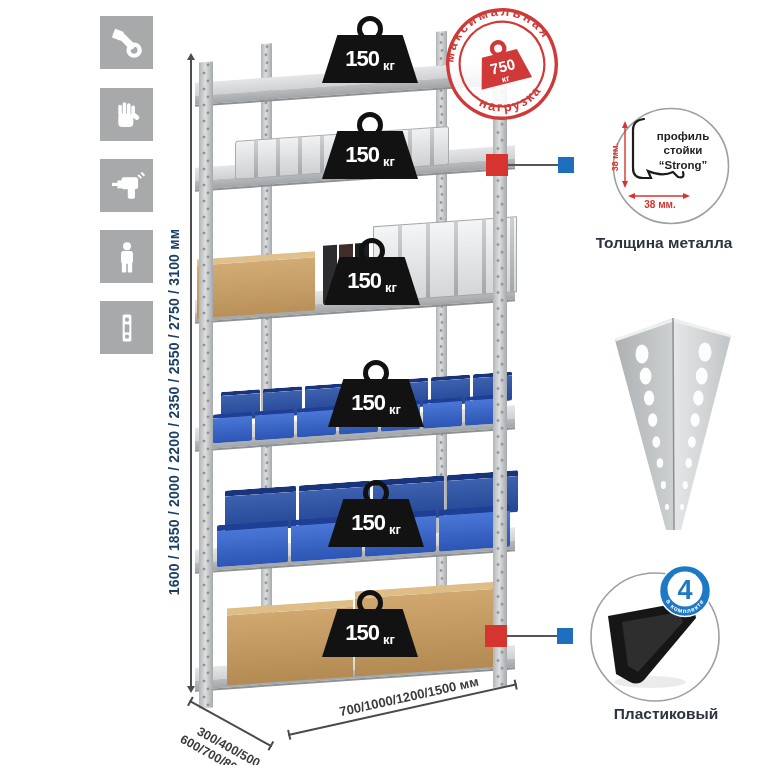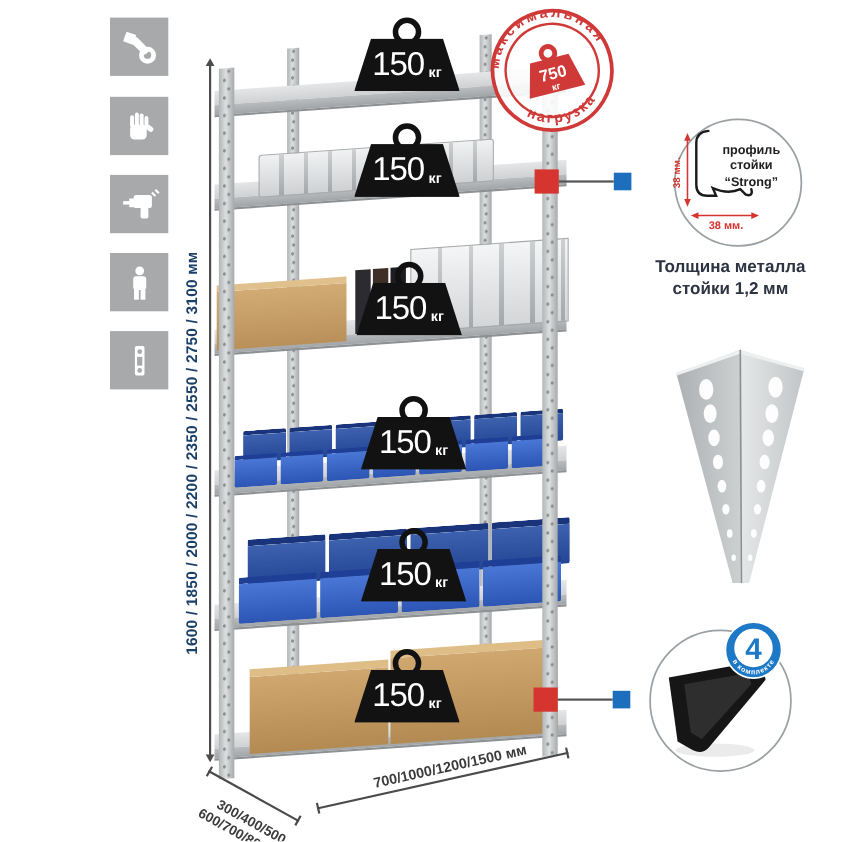--- a/index.html
+++ b/index.html
@@ -48,21 +48,21 @@
   .r-s4b{left:16px;top:353px;} .r-s4f{left:8px;top:375px;}
   .r-s5b{left:20px;top:452px;} .r-s5f{left:12px;top:486px;}
   .box6{background:linear-gradient(#cfa76f,#b28a52);border-top:7px solid #debd87;}
   .box6.a{left:22px;top:570px;width:126px;height:70px;} .box6.b{left:150px;top:562px;width:152px;height:78px;}
 
   
   .weight-badge{position:absolute;width:96px;text-align:center;z-index:10;}
   .wb-ring{width:16px;height:16px;border:5px solid #111;border-radius:50%;margin:0 auto -7px;}
   .wb-body{position:relative;height:48px;background:#121212;clip-path:polygon(16% 0,84% 0,100% 100%,0 100%);
            display:flex;align-items:center;justify-content:center;color:#fff;}
-  .wb-val{font-size:30px;font-weight:400;letter-spacing:-1px;}
+  .wb-val{font-size:22px;font-weight:700;letter-spacing:-1px;}
   .wb-unit{font-size:13px;font-weight:700;margin-left:4px;margin-top:12px;}
 
   
   .connector{position:absolute;width:90px;height:22px;z-index:8;}
   .sq-red{position:absolute;left:0;top:0;width:22px;height:22px;background:#d6342f;}
   .cline{position:absolute;left:22px;top:10px;width:50px;height:2px;background:#555;}
   .sq-blue{position:absolute;left:72px;top:3px;width:16px;height:16px;background:#1d6fbe;}
 
   
   .stamp{position:absolute;left:444px;top:6px;width:116px;height:116px;transform:rotate(-14deg);z-index:9;}
@@ -303,21 +303,20 @@
       <polygon points="17,90 24,87 24,93" fill="#d6342f"></polygon>
         <polygon points="79,90 72,87 72,93" fill="#d6342f"></polygon>
       <text x="49" y="102" text-anchor="middle" font-size="10" font-weight="700" fill="#d6342f">38 мм.</text>
       <text x="72" y="34" text-anchor="middle" font-size="11.5" font-weight="600" fill="#1f1f1f">профиль</text>
       <text x="72" y="48" text-anchor="middle" font-size="11.5" font-weight="600" fill="#1f1f1f">стойки</text>
       <text x="72" y="63" text-anchor="middle" font-size="11.5" font-weight="600" fill="#1f1f1f">“Strong”</text>
     </svg>
   </div>
   <div class="caption" style="left:588px;top:233px;width:152px">
     <span>Толщина металла</span>
-    <span>стойки 1,2 мм</span>
   </div>
 
   <div class="detail" style="left:602px;top:312px">
     <svg width="145" height="225" viewBox="0 0 145 225">
       <defs>
         <linearGradient id="gl" x1="0" y1="0" x2="1" y2="0">
             <stop offset="0" stop-color="#aeb1b3"></stop>
             <stop offset="1" stop-color="#cdd0d1"></stop>
           </linearGradient>
         <linearGradient id="gr" x1="0" y1="0" x2="1" y2="0">
@@ -363,20 +362,21 @@
       <text x="27" y="35" text-anchor="middle" font-size="27" font-weight="800" fill="#1d78c6">4</text>
       <defs>
           <path id="qArc" d="M 6,28 A 21 21 0 0 0 48,28" fill="none"></path>
         </defs>
       <text font-size="6.4" font-weight="700" fill="#fff" letter-spacing="0.8">
         <textPath href="#qArc" startOffset="50%" text-anchor="middle">в комплекте</textPath>
       </text>
     </svg>
   </div>
   <div class="caption" style="left:596px;top:704px;width:140px">
+    <span>Пластиковый</span>
   </div>
 
   <div class="dline" style="left:190px;top:700px;width:94px;transform:rotate(29deg)"></div>
   <div class="dlabel" style="left:183px;top:714px;width:112px;transform:rotate(29deg)">
     <span>300/400/500</span>
     <span>600/700/800 мм</span>
   </div>
   <div class="dline" style="left:288px;top:734px;width:234px;transform:rotate(-12.5deg)"></div>
   <div class="dlabel" style="left:300px;top:713px;width:220px;transform:rotate(-12.5deg);font-size:13px">
     <span>700/1000/1200/1500 мм</span>

